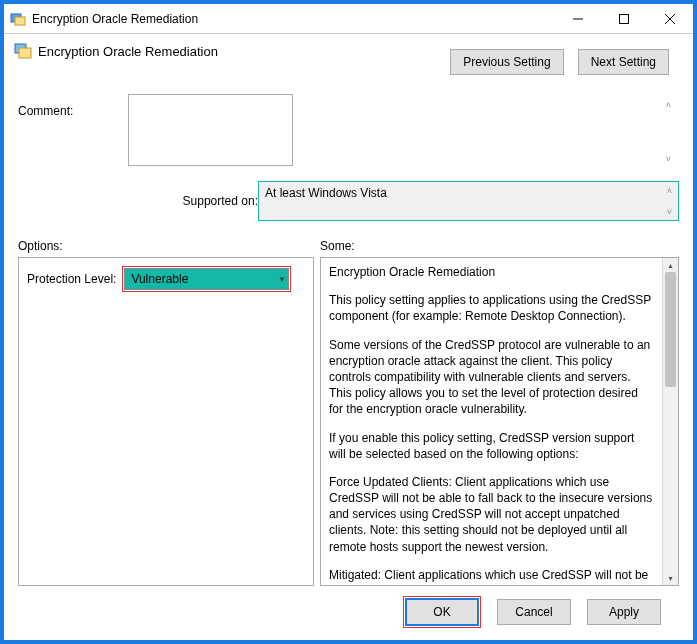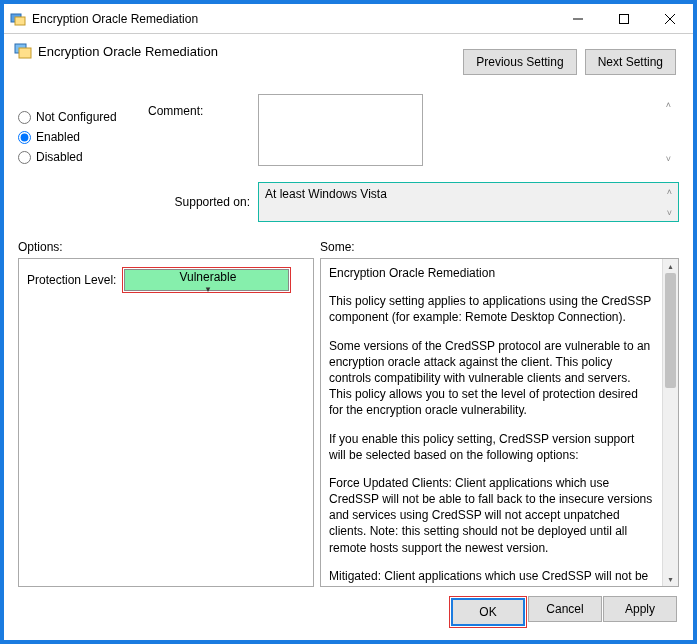--- a/index.html
+++ b/index.html
@@ -6,49 +6,49 @@
   html, body { margin: 0; padding: 0; background: #fff; }
   .outer { width: 697px; height: 644px; border: 4px solid #1a7be0; background: #fff; position: relative; }
   .titlebar { height: 30px; display: flex; align-items: center; border-bottom: 1px solid #ccc; }
   .titlebar .icon { width: 16px; height: 16px; margin: 0 6px; display: inline-block; }
   .titlebar .title { flex: 1; }
   .winbtns { display: flex; height: 100%; }
   .winbtn { width: 46px; height: 100%; display:flex; align-items:center; justify-content:center; background:#fff; }
   .subhead { display:flex; align-items:center; padding: 8px 10px 4px 10px; }
   .subhead .sh-icon { width:18px; height:18px; margin-right:6px; display:inline-block; }
   .subhead .sh-title { font-size:13px; }
-  .navbtns { position:absolute; top:45px; right:17px; display:flex; gap:8px; }
+  .navbtns { position:absolute; top:45px; right:24px; display:flex; gap:14px; }
   .btn { border:1px solid #aaa; background:#e1e1e1; padding:5px 12px; min-width:84px; text-align:center; cursor:default; }
   .row { display:flex; align-items:flex-start; padding:4px 14px; }
   .radio-col { width:130px; padding-top:10px; }
   .radio-item { display:flex; align-items:center; margin:6px 0; gap:5px; }
   .label-col { width:110px; padding-top:10px; text-align:left; padding-right:6px; }
   .comment-box { flex:1; height:72px; border:1px solid #aaa; background:#fff; position:relative; resize:none; overflow:auto; padding:4px; }
   .supported-row { display:flex; align-items:center; padding:4px 14px; margin-top:4px; }
-  .supported-row .lbl { width:240px; text-align:right; padding-right:8px; }
+  .supported-row .lbl { width:240px; text-align:right; }
   .supported-box { flex:1; height:40px; border:1px solid #14b8a6; background:#f0f0f0; padding:4px 6px; position:relative; overflow:hidden; }
   .scroll-arrows { position:absolute; right:1px; top:1px; bottom:1px; width:15px; display:flex; flex-direction:column; justify-content:space-between; }
   .sa { width:15px; height:15px; display:flex; align-items:center; justify-content:center; color:#888; font-size:9px; }
   .section-labels { display:flex; padding:14px 14px 4px 14px; }
   .section-labels .opt { width:302px; }
   .panels { display:flex; padding:0 14px 6px 14px; gap:6px; height:335px; }
   .options-panel { width:296px; border:1px solid #aaa; background:#fff; padding:8px; }
   .help-panel { flex:1; border:1px solid #aaa; background:#fff; position:relative; display:flex; }
   .help-text { flex:1; padding:6px 8px; overflow:hidden; line-height:1.35; }
   .help-text p { margin:0 0 12px 0; }
   .help-scroll { width:16px; background:#f0f0f0; border-left:1px solid #ddd; position:relative; }
   .help-scroll .thumb { position:absolute; left:2px; right:2px; top:14px; height:115px; background:#c2c2c2; border-radius:2px; }
   .help-scroll .up, .help-scroll .down { position:absolute; left:0; right:0; height:14px; display:flex; align-items:center; justify-content:center; font-size:8px; color:#555; }
   .help-scroll .up{top:0;} .help-scroll .down{bottom:0;}
   .combo-wrap { display:flex; align-items:center; gap:6px; }
   .combo-wrap .plabel { white-space:nowrap; }
   .combo-highlight { border:1px solid #d33; padding:1px; display:inline-block; }
-  .combo { width:165px; height:22px; border:1px solid #888; background:#86efac; display:flex; align-items:center; justify-content:space-between; padding:0 4px 0 6px;flex-direction:column; }
+  .combo { width:165px; height:22px; border:1px solid #888; background:#14b8a6; display:flex; align-items:center; justify-content:space-between; padding:0 4px 0 6px; }
   .combo .chev { font-size:9px; color:#333; }
-  .footer { position:absolute; bottom:12px; right:16px; display:flex; gap:1px; align-items:flex-start; }
+  .footer { position:absolute; bottom:12px; right:32px; display:flex; gap:16px; align-items:center; }
   .ok-highlight { border:1px solid #d33; padding:1px; }
   .btn.ok { border:2px solid #1a7be0; min-width:74px; }
   .btn.small { min-width:74px; }
   input[type=radio]{ margin:0; width:13px; height:13px; }
   svg { display:block; }
 </style>
 </head>
 <body>
 
 <div class="outer">
@@ -90,34 +90,20 @@
     </span>
     <span class="sh-title">Encryption Oracle Remediation</span>
   </div>
 
   <div class="navbtns">
     <div class="btn">Previous Setting</div>
     <div class="btn">Next Setting</div>
   </div>
 
   <div class="row" style="margin-top:26px;">
-    <div class="radio-col">
-      <label class="radio-item">
-        <input type="radio" name="st" style="">
-        <span>Not Configured</span>
-      </label>
-      <label class="radio-item">
-        <input type="radio" name="st" checked="" style="">
-        <span>Enabled</span>
-      </label>
-      <label class="radio-item">
-        <input type="radio" name="st" style="">
-        <span>Disabled</span>
-      </label>
-    </div>
     <div class="label-col">Comment:</div>
     <div style="flex:1; position:relative;">
       <textarea class="comment-box" style=""></textarea>
       <div class="scroll-arrows" style="right:3px; top:3px; bottom:3px;">
         <div class="sa">˄</div>
         <div class="sa">˅</div>
       </div>
     </div>
   </div>
 

